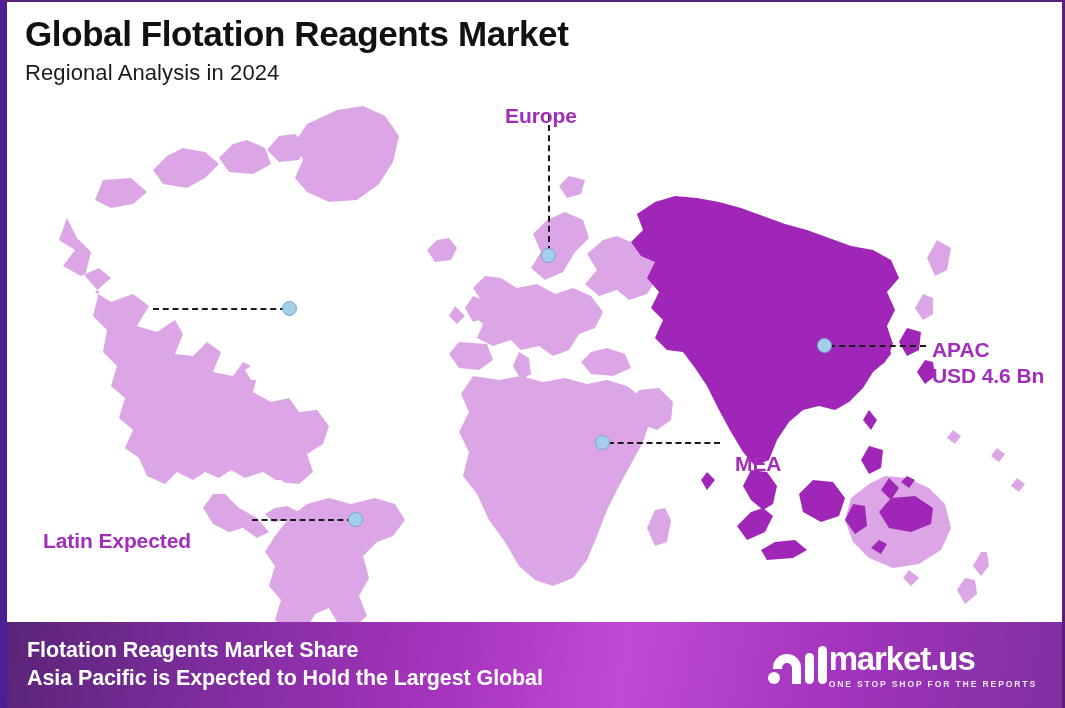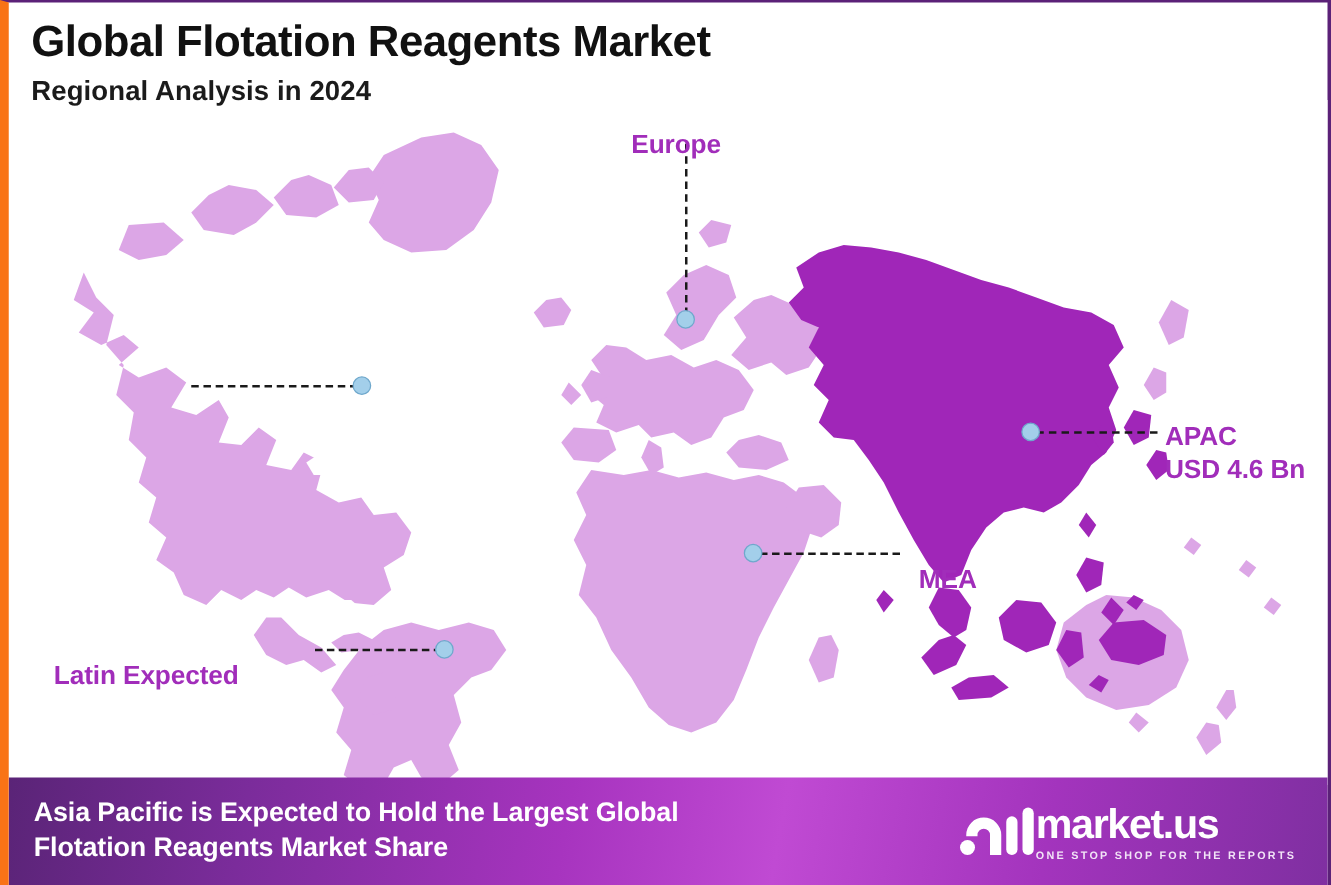--- a/index.html
+++ b/index.html
@@ -9,21 +9,21 @@
   body {
     font-family: "Liberation Sans", sans-serif;
   }
   #infographic {
     position: relative;
     width: 1065px;
     height: 708px;
     background: #ffffff;
     overflow: hidden;
     box-sizing: border-box;
-    border-left: 7px solid #f97316;
+    border-left: 7px solid #4c1d95;
     border-right: 3px solid #5B2178;
     border-top: 2px solid #5B2178;
   }
 
   
   #header {
     position: absolute;
     left: 18px;
     top: 14px;
     z-index: 40;
@@ -32,21 +32,21 @@
     font-size: 35px;
     font-weight: 800;
     color: #111111;
     letter-spacing: -0.4px;
     line-height: 1.05;
     white-space: nowrap;
   }
   #subtitle {
     margin-top: 7px;
     font-size: 22px;
-    font-weight: 700;
+    font-weight: 400;
     color: #1b1b1b;
     letter-spacing: 0.1px;
     white-space: nowrap;
   }
 
   
   #map-wrap {
     position: absolute;
     left: 0; top: 78px;
     width: 1062px;
@@ -323,22 +323,22 @@
     <span>MEA</span>
   </div>
 
   <div class="callout-label lbl-apac">
     <span class="val">APAC</span>
     <span class="val">USD 4.6 Bn</span>
   </div>
 
   <div id="footer">
     <div id="footer-text">
+      <span class="ln">Flotation Reagents Market Share</span>
       <span class="ln">Asia Pacific is Expected to Hold the Largest Global</span>
-      <span class="ln">Flotation Reagents Market Share</span>
     </div>
 
     <div id="logo">
       <svg id="logo-mark" width="62" height="46" viewBox="0 0 62 46" xmlns="http://www.w3.org/2000/svg">
         <circle cx="7" cy="36" r="6" fill="#ffffff"></circle>
         <path d="M20 12 a14 14 0 0 0 -14 14 v1 h9 v-1 a5 5 0 0 1 10 0 v16 h9 v-16 a14 14 0 0 0 -14 -14 z" fill="#ffffff"></path>
         <rect x="38" y="11" width="9" height="31" rx="4.5" fill="#ffffff"></rect>
         <rect x="51" y="4" width="9" height="38" rx="4.5" fill="#ffffff"></rect>
       </svg>
       <div id="logo-text">

